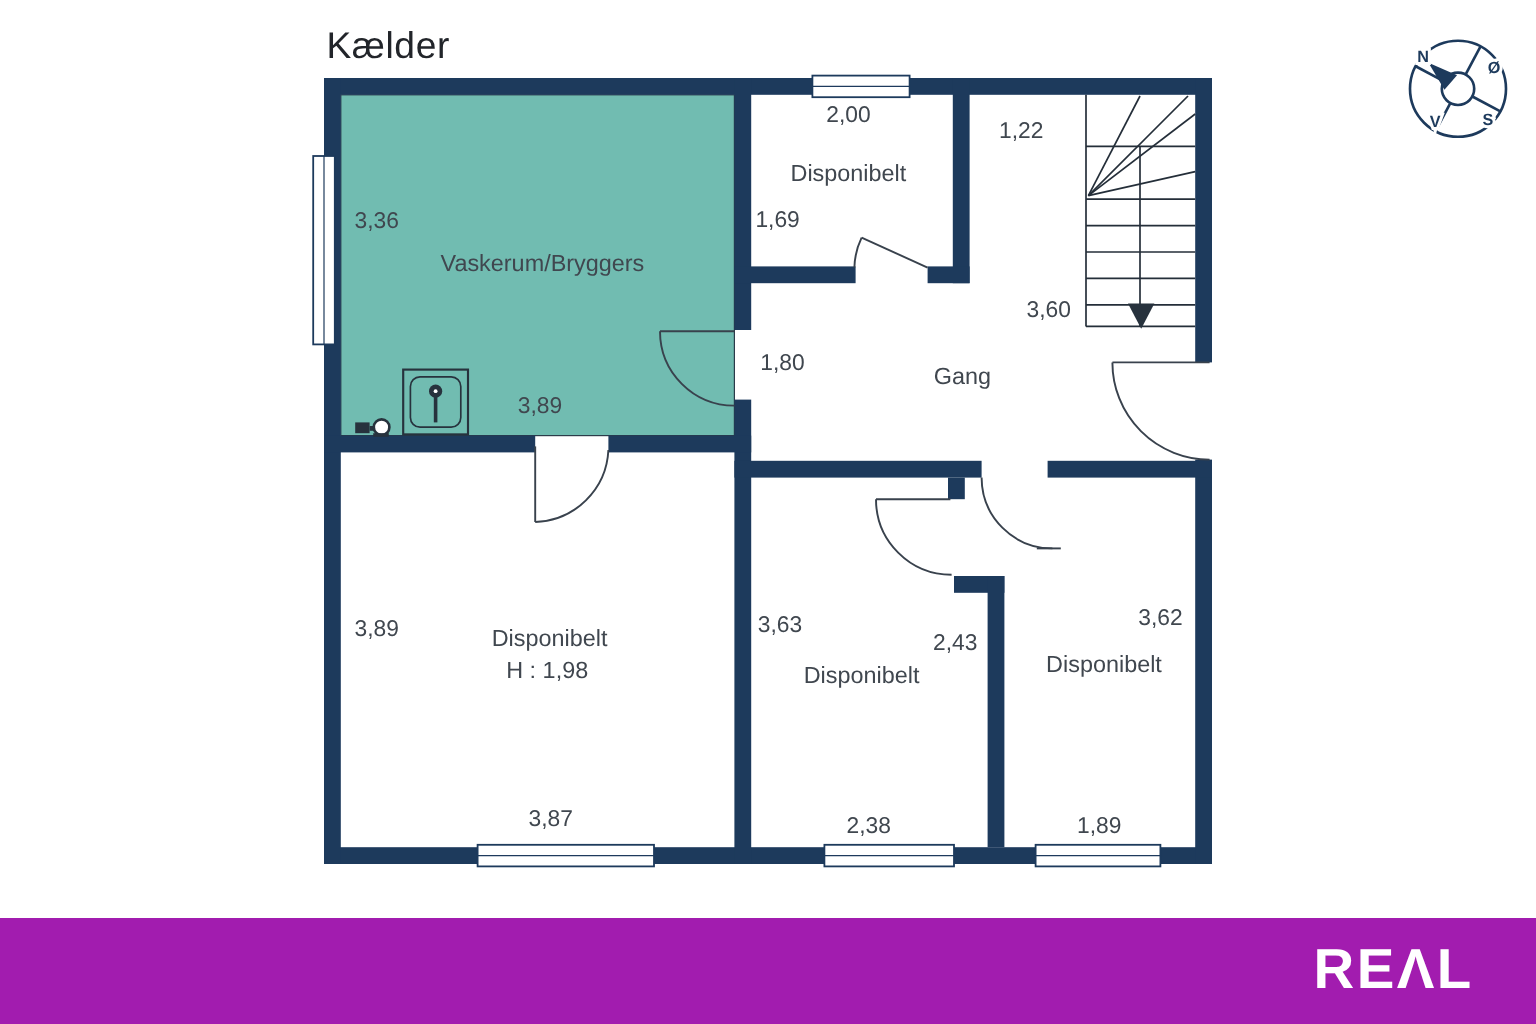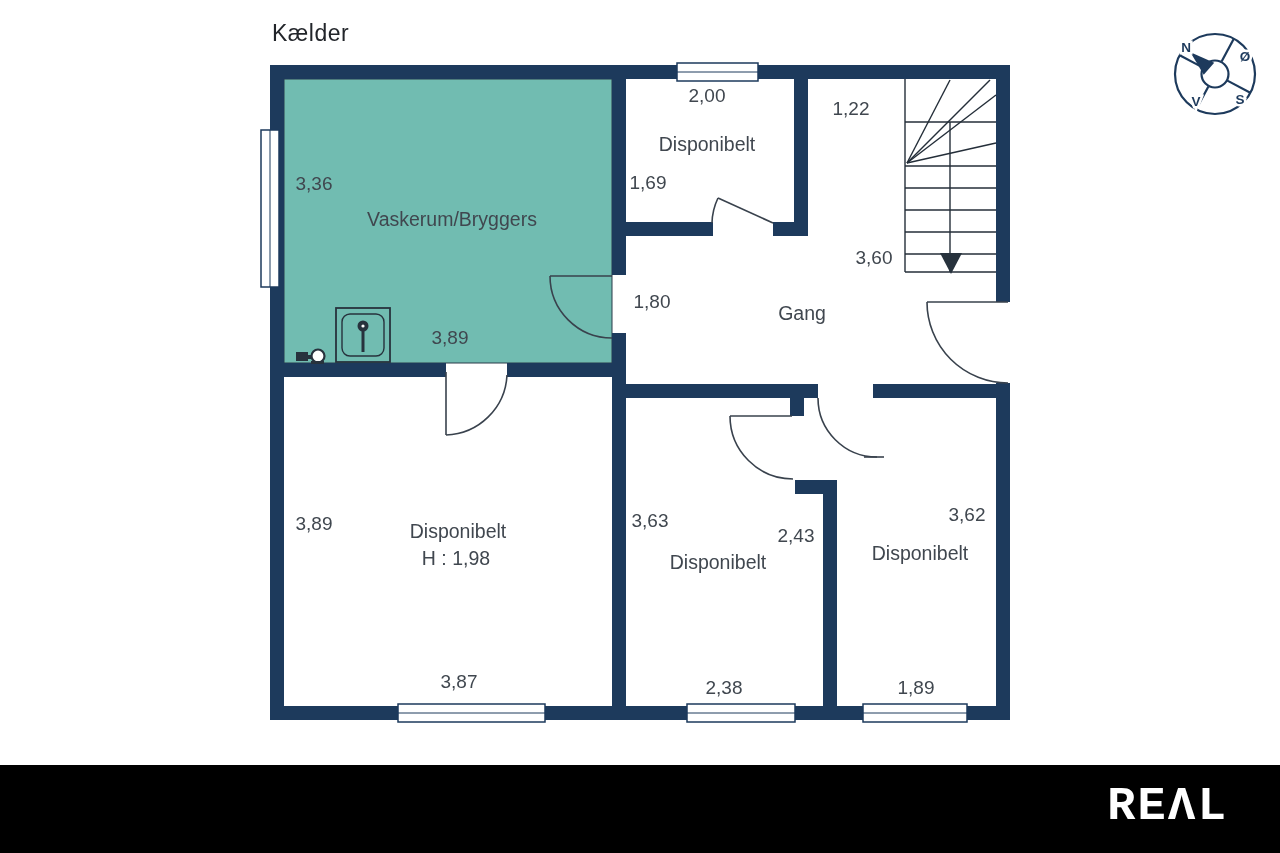--- a/index.html
+++ b/index.html
@@ -1,21 +1,21 @@
 <!DOCTYPE html>
 <html><head>
 <meta charset="utf-8">
 <style>
   html,body{margin:0;padding:0;background:#fff;}
   .canvas{position:relative;width:1280px;height:853px;background:#ffffff;overflow:hidden;
           font-family:"Liberation Sans",sans-serif;}
-  .title{position:absolute;left:272px;top:20px;font-size:23px;font-weight:500;
+  .title{position:absolute;left:272px;top:20px;font-size:31px;font-weight:500;
          color:#22252a;letter-spacing:.5px;}
   .disclaimer{position:absolute;left:272px;top:727px;font-size:21px;color:#22252a;}
-  .footer{position:absolute;left:0;top:765px;width:1280px;height:88px;background:#000000;font-family:Liberation Mono, monospace;}
+  .footer{position:absolute;left:0;top:765px;width:1280px;height:88px;background:#a21caf;}
   .logo{position:absolute;right:52px;top:18px;color:#ffffff;font-size:47px;font-weight:800;
         letter-spacing:2px;line-height:1;}
   svg{position:absolute;left:0;top:0;}
   .wall{fill:#1d3a5c;}
   .teal{fill:#71bcb1;stroke:#2b3b49;stroke-width:1;}
   .ln{stroke:#39424d;stroke-width:1.6;fill:none;}
   .stair{stroke:#242e39;stroke-width:1.4;fill:none;}
   .win{fill:#ffffff;stroke:#1d3a5c;stroke-width:1.5;}
   .winln{stroke:#1d3a5c;stroke-width:1;}
   .dim{font-size:19px;fill:#40474f;text-anchor:middle;}

